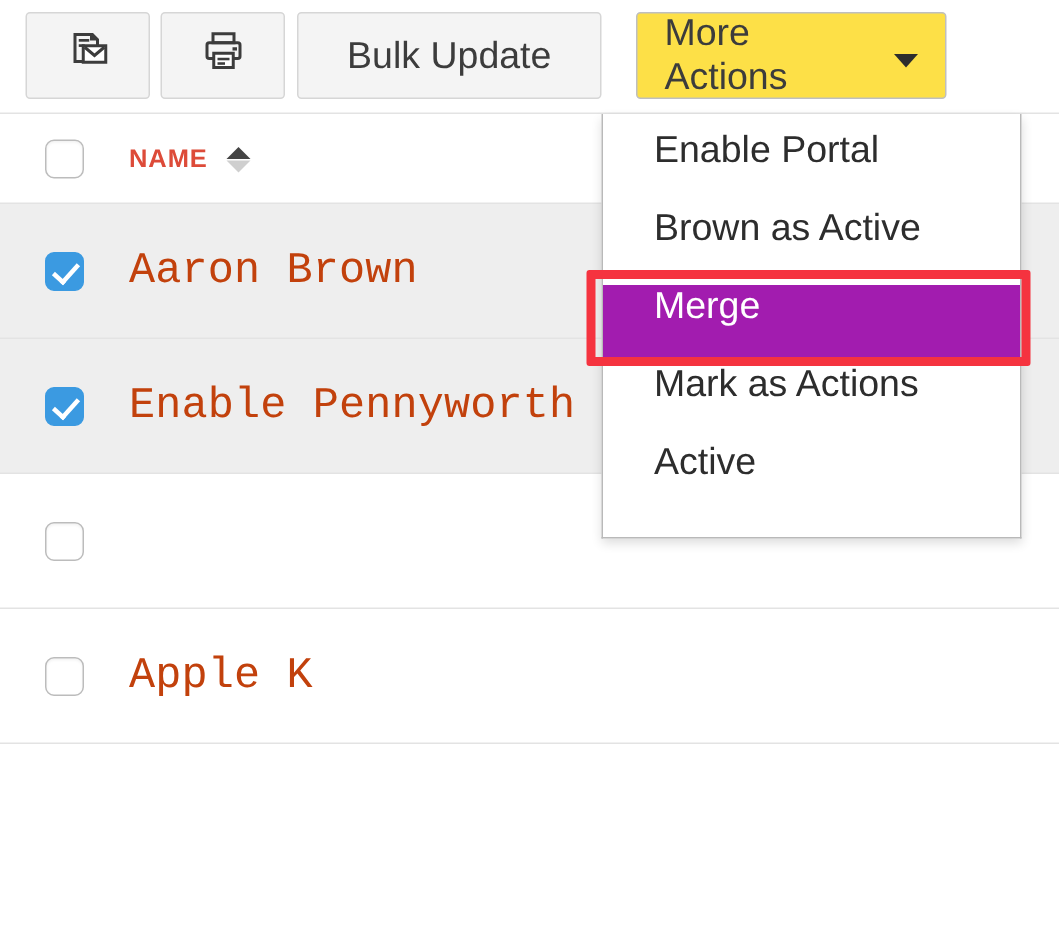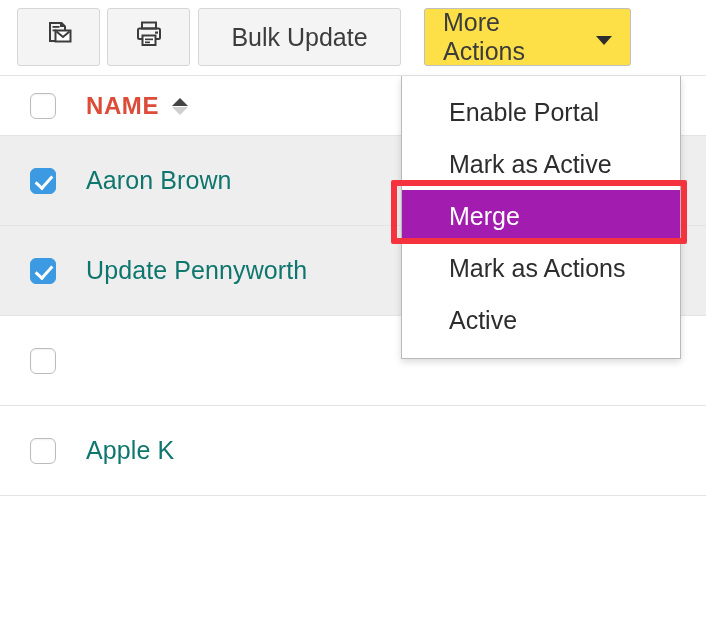--- a/index.html
+++ b/index.html
@@ -128,30 +128,30 @@
     position: absolute;
     left: 8px; top: 3px;
     width: 7px; height: 14px;
     border: solid #ffffff;
     border-width: 0 3px 3px 0;
     transform: rotate(42deg);
   }
 
   .cell-name {
     flex: 1 1 auto;
-    color: #0f766e;
-    font-size: 25px;
-    cursor: pointer;
-    font-family: Liberation Sans, sans-serif;
+    color: #c2410c;
+    font-size: 29px;
+    cursor: pointer;
+    font-family: Liberation Mono, monospace;
     letter-spacing: 0.1px;
   }
 
   .col-name {
     color: #dd4b39;
-    font-size: 24px;
+    font-size: 17px;
     font-weight: bold;
     letter-spacing: 0.6px;
     cursor: pointer;
     display: flex;
     align-items: center;
   }
 
   .sort-ind {
     display: inline-block;
     margin-left: 13px;
@@ -178,22 +178,22 @@
     border: 1px solid #b9b9b9;
     border-top: none;
     box-shadow: 0 3px 7px rgba(0,0,0,0.14);
     padding: 10px 0 12px 0;
     z-index: 40;
   }
 
   .menu-item {
     height: 52px;
     display: flex;
-    align-items: center;
-    padding-left: 47px;
+    align-items: flex-start;
+    padding-left: 34px;
     font-size: 25px;
     color: #2d2d2d;
     cursor: pointer;
     font-family: "Liberation Sans", sans-serif;
     background: transparent;
   }
   .menu-item.active {
     background: #a21caf;
     color: #ffffff;
   }
@@ -275,21 +275,21 @@
         <div class="checkbox checked"></div>
       </div>
       <div class="cell-name">Aaron Brown</div>
     </div>
 
 
     <div class="row selected">
       <div class="cell-check">
         <div class="checkbox checked"></div>
       </div>
-      <div class="cell-name">Update Pennyworth</div>
+      <div class="cell-name">Enable Pennyworth</div>
     </div>
 
     <div class="row">
       <div class="cell-check">
         <div class="checkbox"></div>
       </div>
     </div>
 
     <div class="row">
       <div class="cell-check">
@@ -298,21 +298,21 @@
       <div class="cell-name">Apple K</div>
     </div>
 
   </div>
 
   <div class="menu">
     <div class="menu-item">
       <span>Enable Portal</span>
     </div>
     <div class="menu-item">
-      <span>Mark as Active</span>
+      <span>Brown as Active</span>
     </div>
     <div class="menu-item active">
       <span>Merge</span>
     </div>
     <div class="menu-item">
       <span>Mark as Actions</span>
     </div>
     <div class="menu-item">
       <span>Active</span>
     </div>

